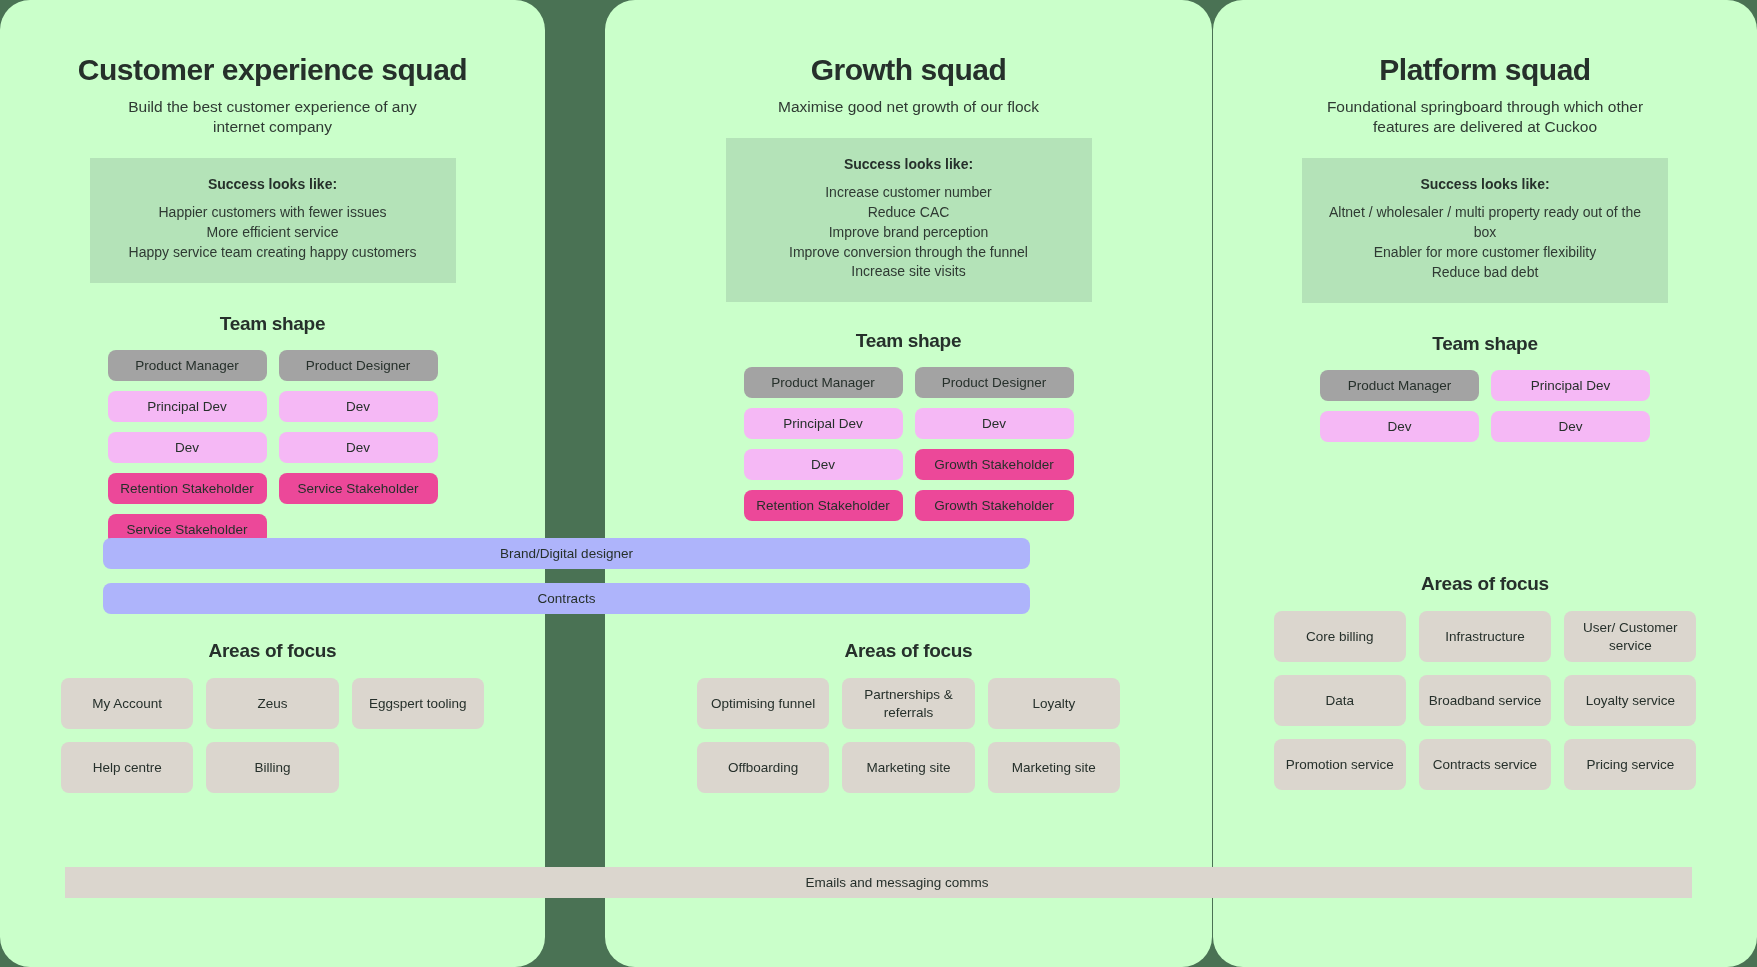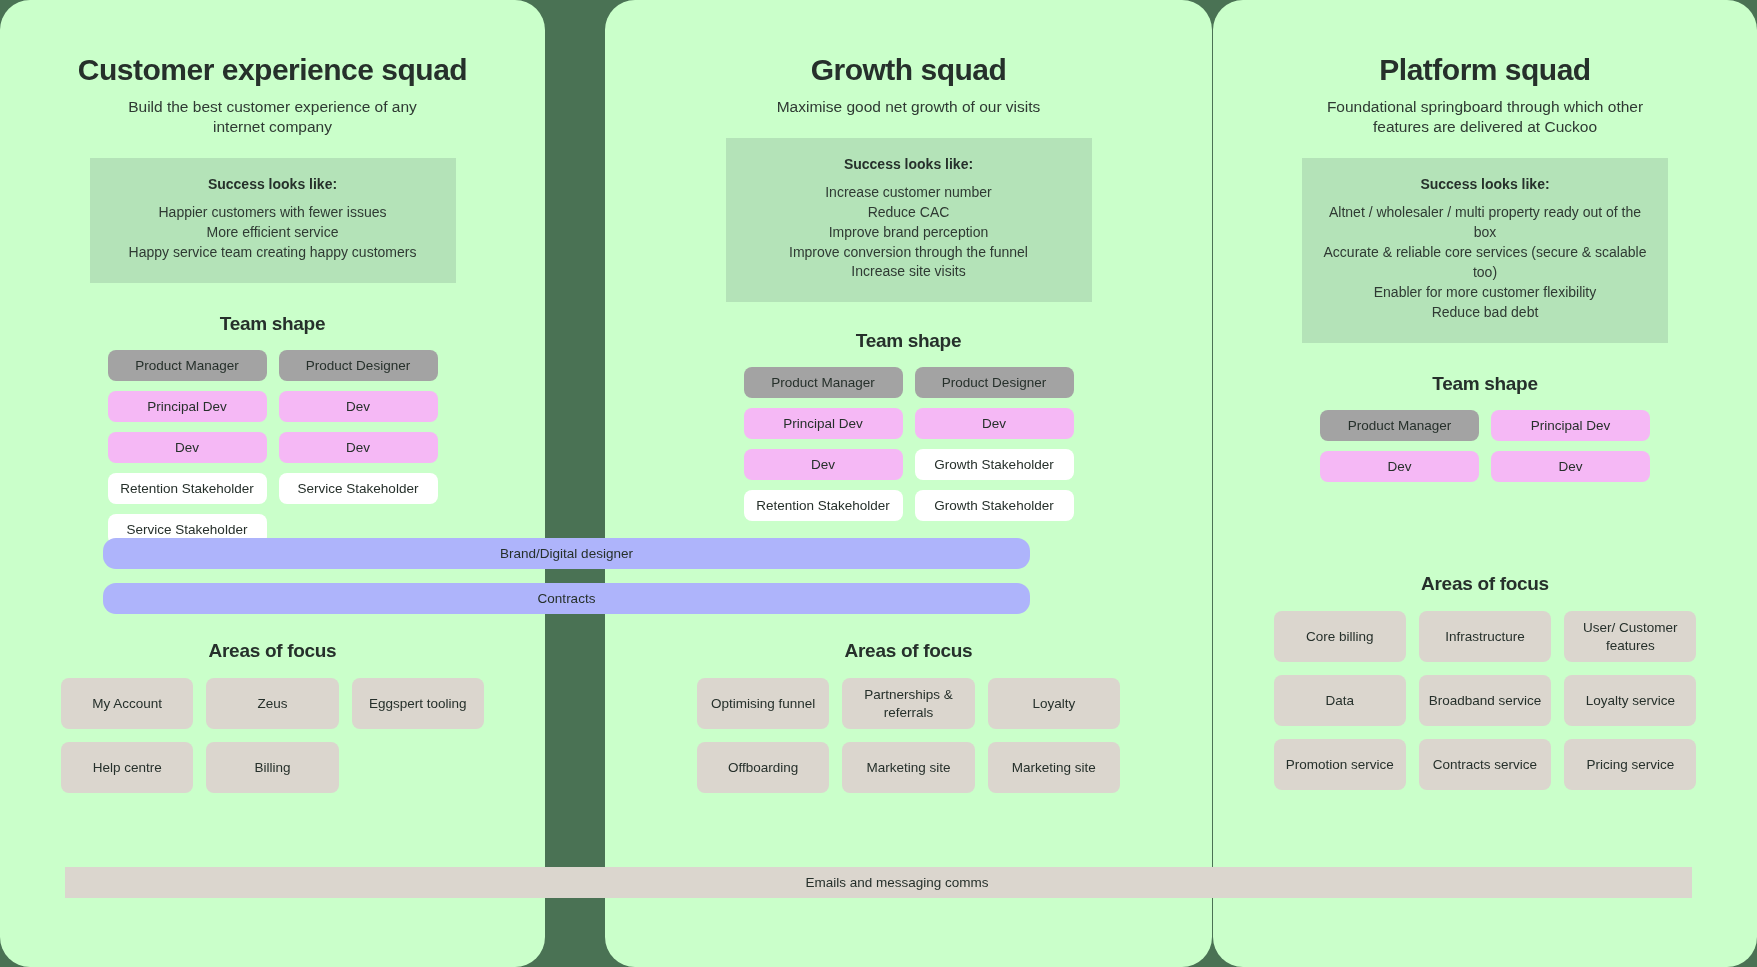--- a/index.html
+++ b/index.html
@@ -112,30 +112,30 @@
     display: flex;
     align-items: center;
     justify-content: center;
     font-size: 13.5px;
     color: #26302b;
     text-align: center;
     padding: 0 6px;
   }
   .pill.role-pm   { background: #a3a3a3; }
   .pill.role-dev  { background: #f5b8f5; }
-  .pill.role-stak { background: #ffffff; text-align: right; }
+  .pill.role-stak { background: #ec4899; text-align: right; }
 
   
   .wide-bar {
     position: absolute;
     left: 103px;
     width: 927px;
     height: 31px;
     background: #aeb4fb;
-    border-radius: 13px;
+    border-radius: 8px;
     display: flex;
     align-items: center;
     justify-content: center;
     font-size: 13.5px;
     color: #26302b;
     z-index: 4;
     text-align: right;
   }
   #bar-brand { top: 538px; }
   #bar-copy  { top: 583px; }
@@ -231,21 +231,21 @@
           <div class="focus-card">Billing</div>
           <div class="focus-card empty"></div>
         </div>
       </div>
     </div>
   </div>
 
   <div class="col" id="col-2">
     <div class="col-inner">
       <h1 class="squad-title">Growth squad</h1>
-      <p class="squad-sub">Maximise good net growth of our visits</p>
+      <p class="squad-sub">Maximise good net growth of our flock</p>
 
       <div class="success-box">
         <div class="success-head">Success looks like:</div>
         <div class="success-line">Increase customer number</div>
         <div class="success-line">Reduce CAC</div>
         <div class="success-line">Improve brand perception</div>
         <div class="success-line">Improve conversion through the funnel</div>
         <div class="success-line">Increase site visits</div>
       </div>
 
@@ -278,41 +278,40 @@
   </div>
 
   <div class="col" id="col-3">
     <div class="col-inner">
       <h1 class="squad-title">Platform squad</h1>
       <p class="squad-sub">Foundational springboard through which other features are delivered at Cuckoo</p>
 
       <div class="success-box">
         <div class="success-head">Success looks like:</div>
         <div class="success-line">Altnet / wholesaler / multi property ready out of the box</div>
-        <div class="success-line">Accurate &amp; reliable core services (secure &amp; scalable too)</div>
         <div class="success-line">Enabler for more customer flexibility</div>
         <div class="success-line">Reduce bad debt</div>
       </div>
 
       <div style="margin-top:30px">
         <div class="section-head">Team shape</div>
         <div class="team-grid">
           <div class="pill role-pm">Product Manager</div>
           <div class="pill role-dev">Principal Dev</div>
           <div class="pill role-dev">Dev</div>
           <div class="pill role-dev">Dev</div>
         </div>
       </div>
 
       <div class="section-block" style="top:573px">
         <div class="section-head">Areas of focus</div>
         <div class="focus-grid">
           <div class="focus-card">Core billing</div>
           <div class="focus-card">Infrastructure</div>
-          <div class="focus-card">User/ Customer features</div>
+          <div class="focus-card">User/ Customer service</div>
           <div class="focus-card">Data</div>
           <div class="focus-card">Broadband service</div>
           <div class="focus-card">Loyalty service</div>
           <div class="focus-card">Promotion service</div>
           <div class="focus-card">Contracts service</div>
           <div class="focus-card">Pricing service</div>
         </div>
       </div>
     </div>
   </div>

